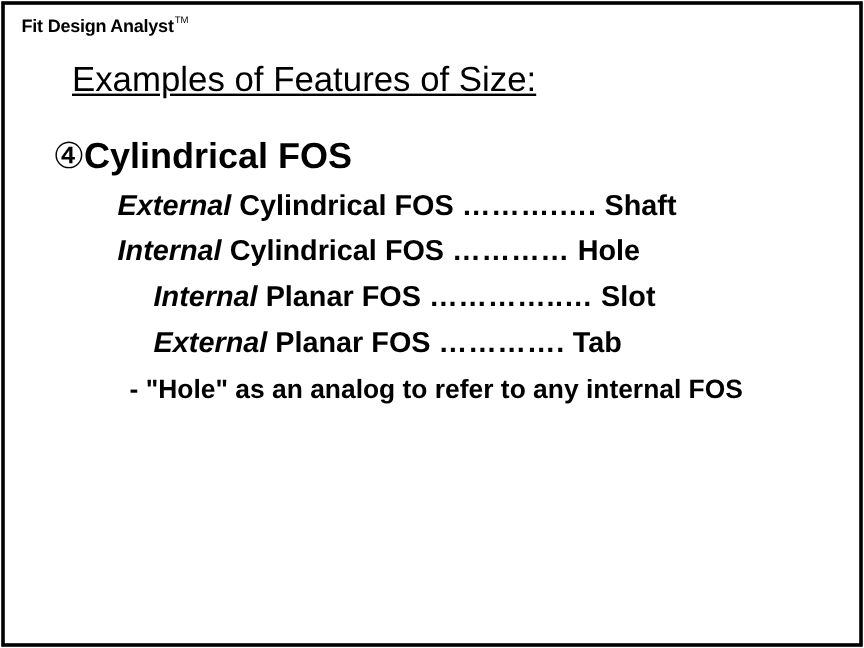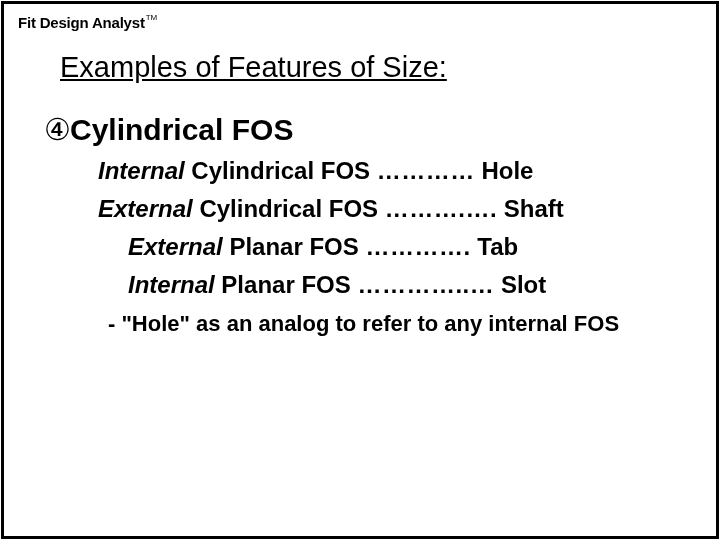--- a/index.html
+++ b/index.html
@@ -100,32 +100,32 @@
     <span>Fit Design Analyst</span><span class="tm">TM</span>
   </div>
 
   <div class="title">Examples of Features of Size:</div>
 
   <div class="sect">
     <span class="bullet">④</span><span>Cylindrical FOS</span>
   </div>
 
   <div class="row">
-    <span class="ital">Internal</span><span class="bold"> Cylindrical FOS </span><span class="dots">…………</span><span class="bold"> Hole</span>
+    <span class="ital">External</span><span class="bold"> Cylindrical FOS </span><span class="dots">……….….</span><span class="bold"> Shaft</span>
   </div>
 
   <div class="row">
-    <span class="ital">External</span><span class="bold"> Cylindrical FOS </span><span class="dots">……….….</span><span class="bold"> Shaft</span>
+    <span class="ital">Internal</span><span class="bold"> Cylindrical FOS </span><span class="dots">…………</span><span class="bold"> Hole</span>
   </div>
 
 
   <div class="row2">
-    <span class="ital">External</span><span class="bold"> Planar FOS </span><span class="dots">………….</span><span class="bold"> Tab</span>
+    <span class="ital">Internal</span><span class="bold"> Planar FOS </span><span class="dots">…………..…</span><span class="bold"> Slot</span>
   </div>
 
   <div class="row2">
-    <span class="ital">Internal</span><span class="bold"> Planar FOS </span><span class="dots">…………..…</span><span class="bold"> Slot</span>
+    <span class="ital">External</span><span class="bold"> Planar FOS </span><span class="dots">………….</span><span class="bold"> Tab</span>
   </div>
 
 
   <div class="analog">- "Hole" as an analog to refer to any internal FOS</div>
 
 </div>
 
 </body></html>

